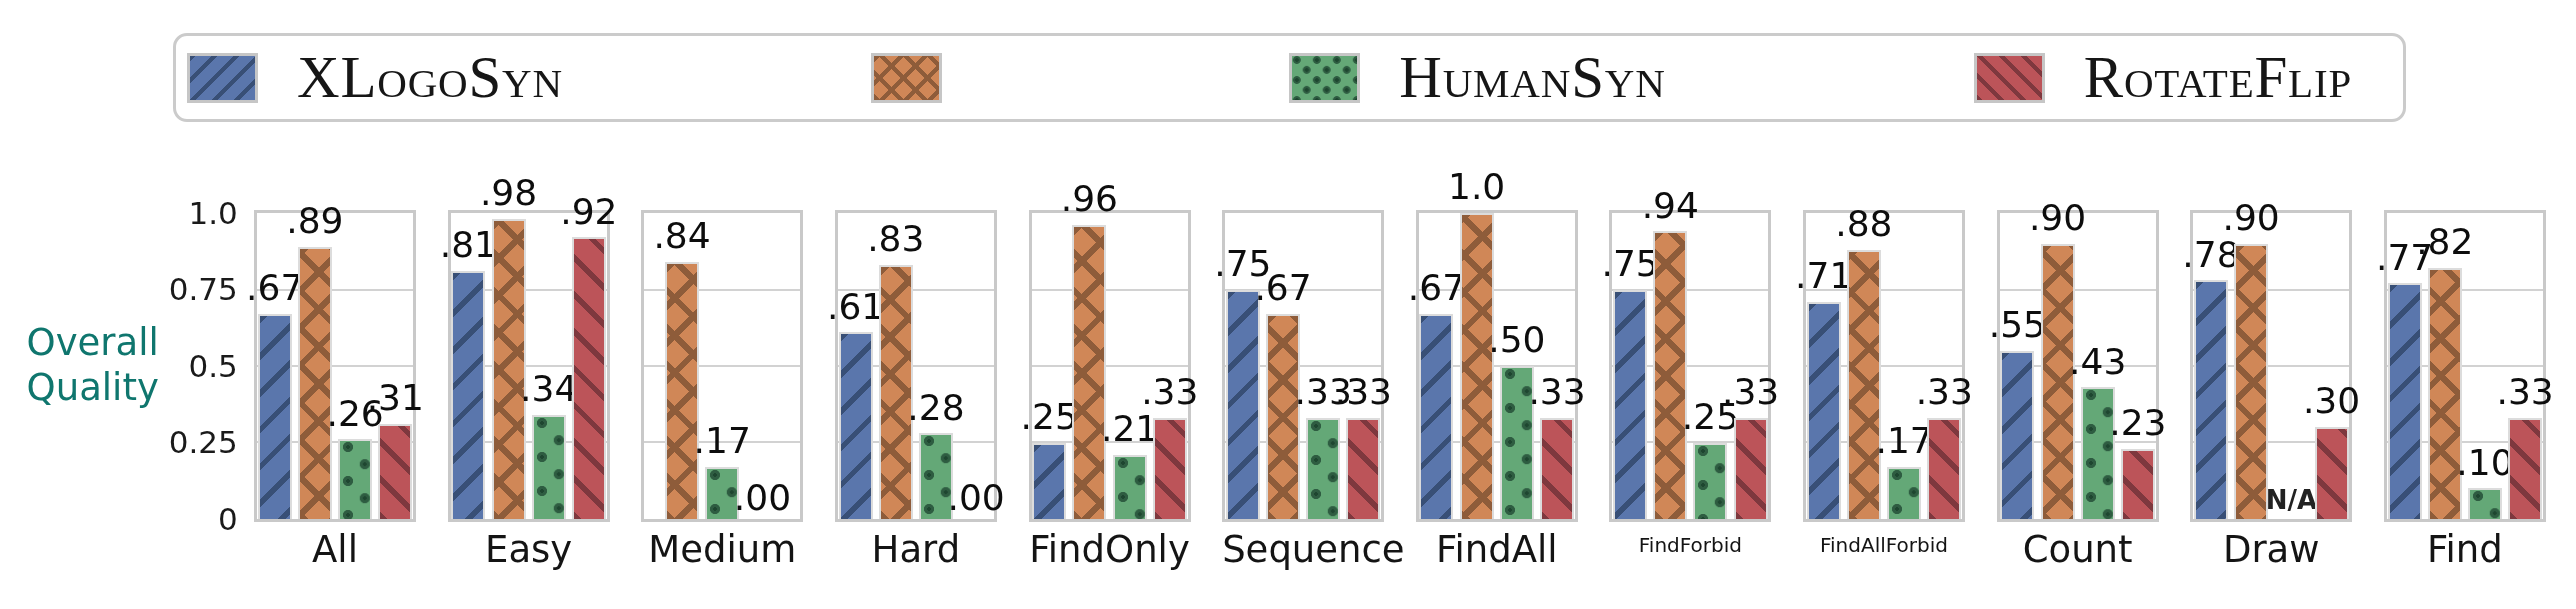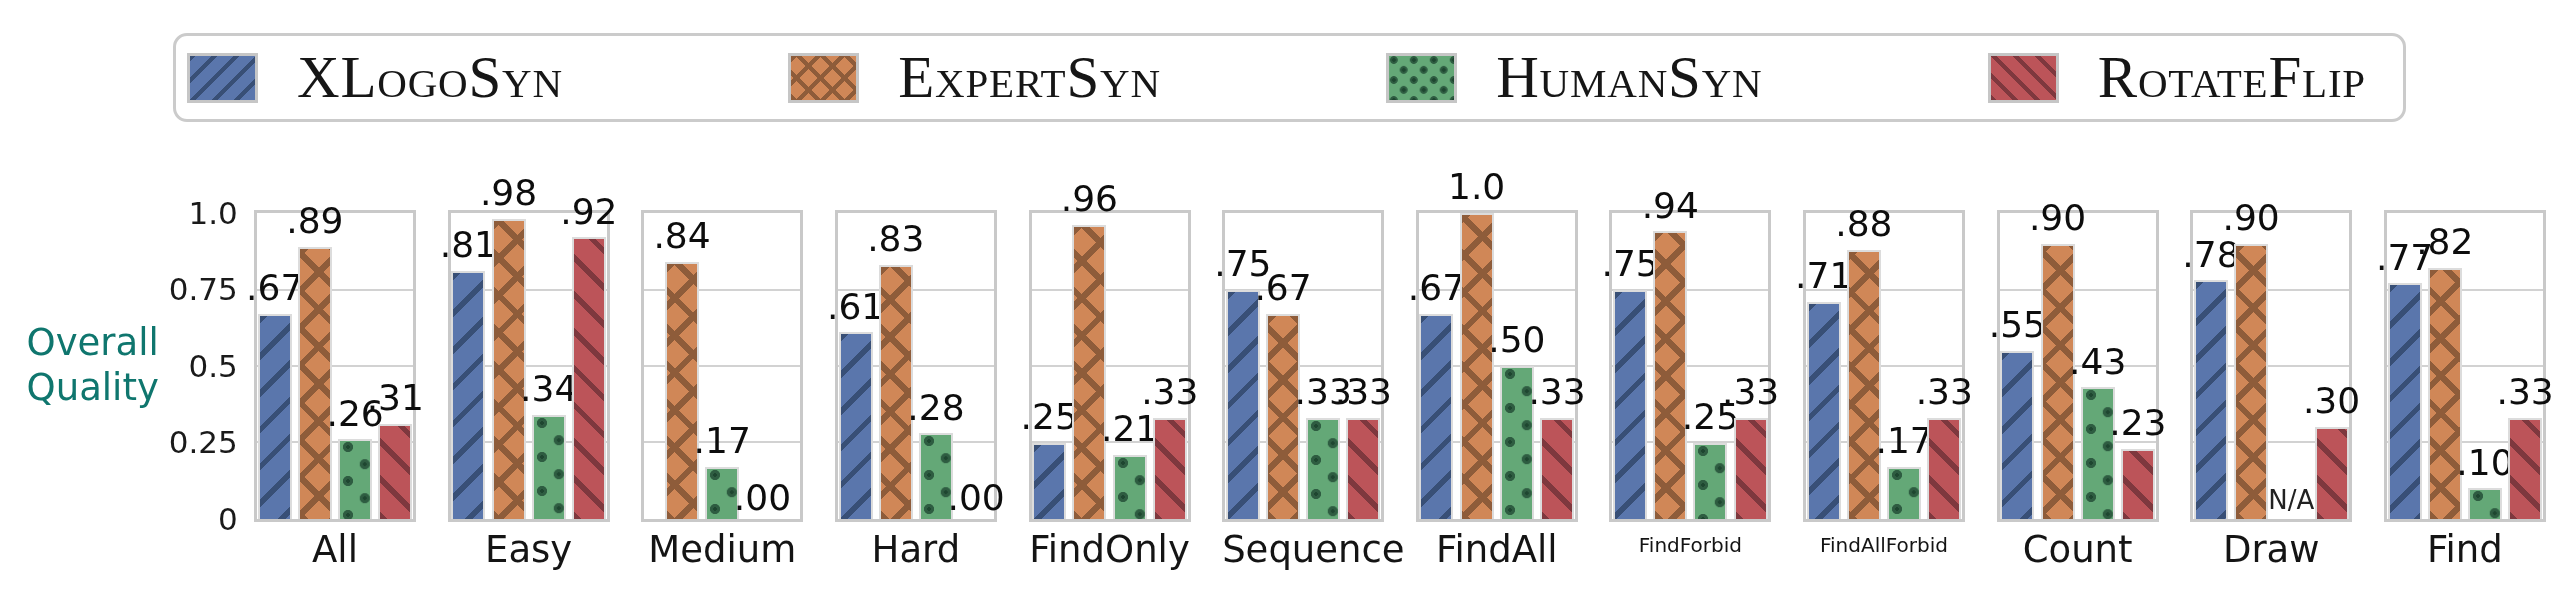--- a/index.html
+++ b/index.html
@@ -6,21 +6,21 @@
   #fig {
     position:relative; width:2576px; height:609px; background:#ffffff;
     font-family:"DejaVu Sans", sans-serif; color:#111111; overflow:hidden;
   }
 
   
   #legend {
     position:absolute; left:173px; top:33px; width:2233px; height:89px;
     box-sizing:border-box; border:3.9px solid #cbcbcb; border-radius:14px;
     background:#ffffff; display:flex; align-items:center;
-    justify-content:space-between; padding:0 37px 0 11px;
+    justify-content:space-between; padding:0 51px 0 11px;
   }
   .legend-entry { display:flex; align-items:center; }
   .swatch {
     width:65px; height:44px; box-sizing:content-box;
     border:3.1px solid #c6c6c6; margin-right:39px;
   }
   .legend-label {
     font-family:"Liberation Serif", "DejaVu Serif", serif;
     font-variant:small-caps; font-size:59px; letter-spacing:0.8px;
     color:#161616; line-height:1; white-space:nowrap;
@@ -64,21 +64,21 @@
   }
   .slot { position:relative; width:34px; height:100%; overflow:visible; }
   .fill {
     position:absolute; bottom:0; left:0; width:100%; box-sizing:border-box;
     border:2.3px solid #dcdcdc; border-bottom:none;
   }
   .val {
     position:absolute; left:50%; transform:translateX(-50%);
     font-size:36px; line-height:1; color:#0d0d0d; white-space:nowrap;
   }
-  .val.na { font-size:26px; font-weight:400; color:#222222; }
+  .val.na { font-size:26px; font-weight:700; color:#222222; }
 
   
   .fill.p0 { background-color:#5a76ac;
     background-image:repeating-linear-gradient(135deg,#384f76 0 5.4px,rgba(0,0,0,0) 5.4px 26px); }
   .fill.p1 { background-color:#d08757;
     background-image:
       repeating-linear-gradient(45deg,#8e5c3a 0 6.2px,rgba(0,0,0,0) 6.2px 26.4px),
       repeating-linear-gradient(135deg,#8e5c3a 0 6.2px,rgba(0,0,0,0) 6.2px 26.4px); }
   .fill.p2 { background-color:#64a877;
     background-image:
@@ -119,21 +119,20 @@
 
 <div id="fig">
 
   <div id="legend">
     <div class="legend-entry">
       <div class="swatch p0"></div>
       <div class="legend-label">XLogoSyn</div>
     </div>
     <div class="legend-entry">
       <div class="swatch p1"></div>
-      <div class="legend-label">ExpertSyn</div>
     </div>
     <div class="legend-entry">
       <div class="swatch p2"></div>
       <div class="legend-label">HumanSyn</div>
     </div>
     <div class="legend-entry">
       <div class="swatch p3"></div>
       <div class="legend-label">RotateFlip</div>
     </div>
   </div>

